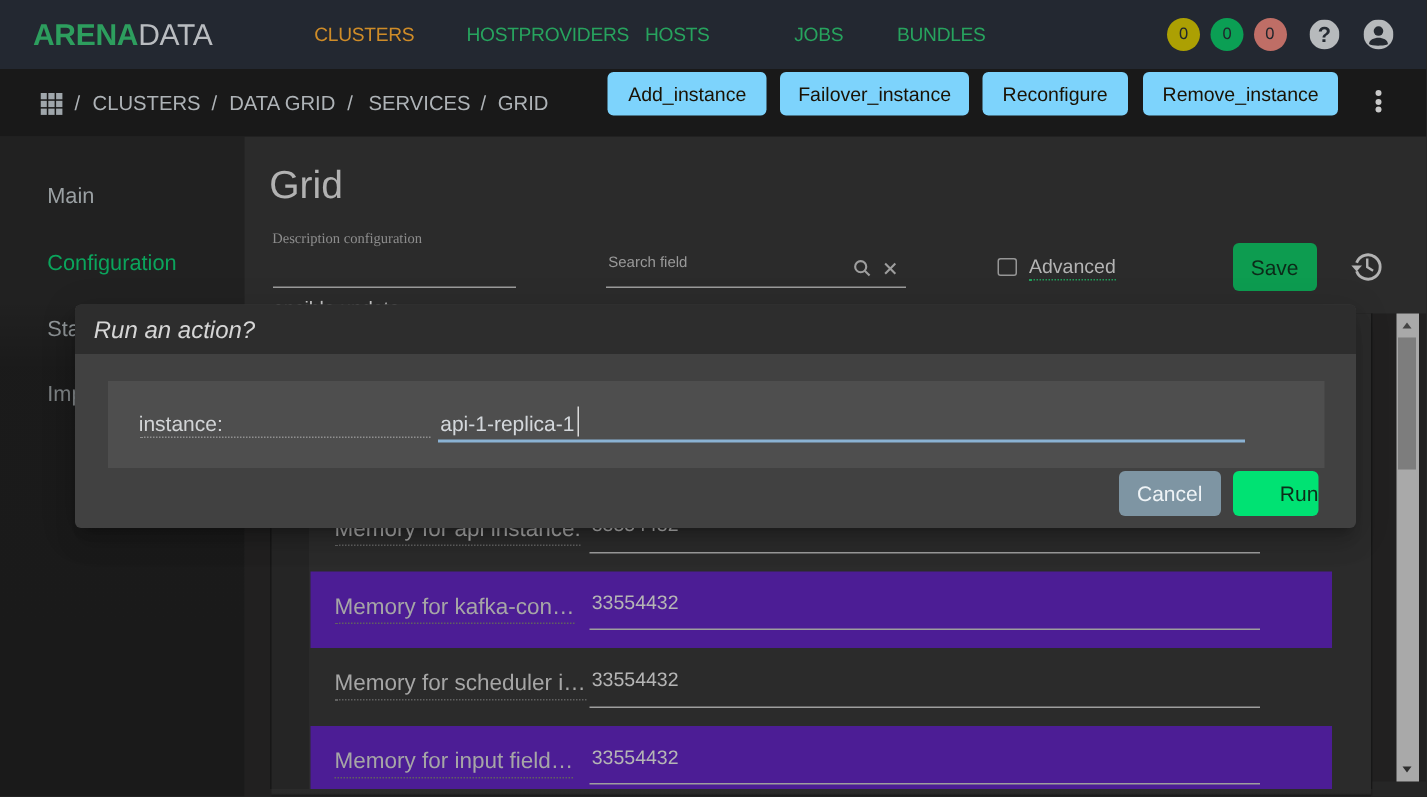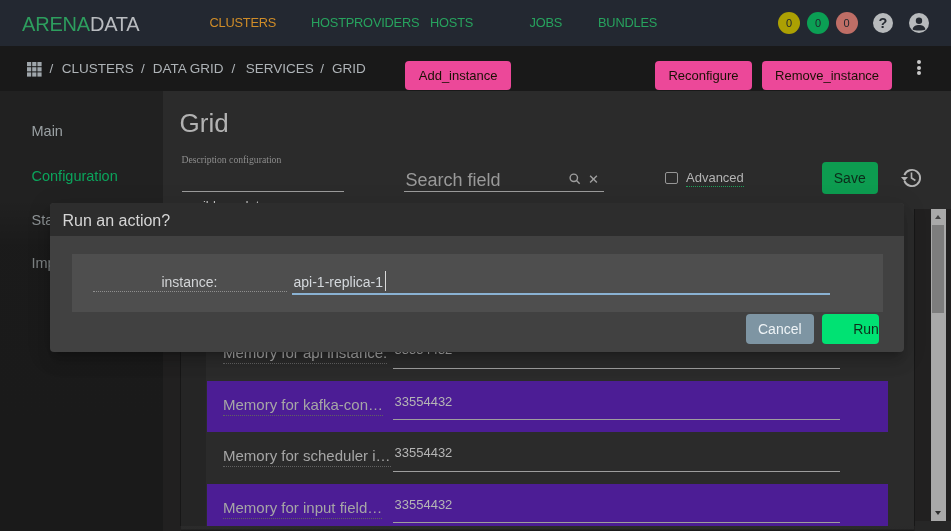--- a/index.html
+++ b/index.html
@@ -4,47 +4,47 @@
 <style>
 * { margin:0; padding:0; box-sizing:border-box; }
 html,body { width:951px; height:531px; overflow:hidden; background:#2b2b2b;
   font-family:"Liberation Sans", sans-serif; }
 #stage { position:relative; width:951px; height:531px; overflow:hidden; }
 .abs { position:absolute; }
 
 
 #topbar { left:0; top:0; width:951px; height:45.5px; background:#232831; }
 #logo { left:22px; top:13px; font-size:20px; letter-spacing:-0.2px; color:#b9bcc0; }
-#logo b { color:#2d9e5e; font-weight:400; }
+#logo b { color:#2d9e5e; font-weight:700; }
 .nav { top:14.8px; font-size:12.8px; letter-spacing:-0.2px; color:#27a35e; }
 .nav.amber { color:#cf8c28; }
 .badge { top:12px; width:22px; height:22px; border-radius:50%; text-align:center;
   line-height:22px; font-size:11px; color:#20262c; }
 .gicon { top:12px; width:22px; height:22px; }
 
 
 #crumbbar { left:0; top:45.5px; width:951px; height:45.5px; background:#191919; }
 #crumbs { left:0; top:15.4px; font-size:13.5px; letter-spacing:0; word-spacing:0; color:#aeb3b7; width:500px; height:20px; }
 #crumbs span { position:absolute; }
-.abtn { top:15px; height:29px; background:#ec4899; border-radius:4px; color:#1a1204;
+.abtn { top:2px; height:29px; background:#7dd3fc; border-radius:4px; color:#1a1204;
   font-size:13px; text-align:center; line-height:29px; }
 #vdots div { position:absolute; width:4px; height:4px; border-radius:50%; background:#c9c9c9; left:0; }
 
 
 #sidebar { left:0; top:91px; width:162.5px; height:440px; background:#212121; }
 #sidedim { left:0; top:200px; width:162.5px; height:331px;
   background:linear-gradient(180deg, rgba(0,0,0,0) 0, rgba(0,0,0,0.2) 45px, rgba(0,0,0,0.22) 100%); }
 .sitem { left:31.5px; font-size:14.5px; color:#9aa0a3; }
 
 
 #h1grid { left:179.5px; top:108px; font-size:26px; color:#b2b2b2; font-weight:400; }
 #dlabel { left:181.5px; top:154px; font-size:9.7px; color:#8d8d8d;font-family:Liberation Serif, serif; }
 #dvalue { left:182px; top:169.8px; font-size:13px; color:#c6c6c6;margin-top:28px; }
 .uline { height:1px; background:#9b9b9b; }
-#sfield { left:405.5px; top:170.4px; font-size:18px; color:#999999; }
+#sfield { left:405.5px; top:170.4px; font-size:10px; color:#999999; }
 #chk { left:665px; top:171.5px; width:12.5px; height:12.5px; border:1.8px solid #969696; border-radius:2px; }
 #advtxt { left:686px; top:169.7px; font-size:13px; color:#b4b4b4;
   padding-bottom:1px; border-bottom:1px dotted #209f5a; }
 #savebtn { left:821.5px; top:162px; width:56.5px; height:32px; background:#0d9c50;
   border-radius:4px; color:#0c2a19; font-size:14px; text-align:center; line-height:32px; }
 
 
 #formsec { left:162.5px; top:209px; width:788.5px; height:322px; background:#212020; }
 #card { left:179.5px; top:209px; width:735px; height:317px; background:#252525;
   border-left:1px solid #171717; border-right:1px solid #171717; }
@@ -61,25 +61,25 @@
 
 
 #sbar { left:930.8px; top:209px; width:15.2px; height:312.2px; background:#a9a9a9; }
 #sthumb { left:1.6px; top:15.5px; width:12px; height:88.5px; background:#7d7d7d; }
 .sarrow { left:4px; width:0; height:0; border-left:3.6px solid transparent; border-right:3.6px solid transparent; }
 
 
 #modal { left:49.5px; top:203px; width:854.5px; height:148.5px; border-radius:4px;
   background:#414141; box-shadow:0 6px 7px -5px rgba(0,0,0,0.28), 0 12px 14px 0 rgba(0,0,0,0.1), 0 4px 22px 3px rgba(0,0,0,0.1); }
 #mtitle { left:0; top:0; width:100%; height:32.5px; background:#2d2d2d;
-  border-radius:4px 4px 0 0; }
+  border-radius:4px 4px 0 0;font-style:italic; }
 #mtitle span { position:absolute; left:13px; top:9px; font-size:16px; color:#d6d6d6; }
 #mpanel { left:22.5px; top:51px; width:810.5px; height:57.5px; background:#4e4e4e; }
 #milabel { left:20.5px; top:19.5px; width:194px; font-size:14px; color:#d2d4d6;
-  padding-bottom:1px; border-bottom:1px dotted #8f8f8f;text-align:center; }
+  padding-bottom:1px; border-bottom:1px dotted #8f8f8f; }
 #mival { left:221.5px; top:19.5px; font-size:14px; color:#d4d8dc; }
 #mcaret { left:312.5px; top:17px; width:1.5px; height:20px; background:#dadada; }
 #mblue { left:220px; top:38.5px; width:538px; height:2px; background:#8ab2d3; }
 #mcancel { left:696.3px; top:111px; width:68px; height:30px; background:#7e95a3;
   border-radius:4px; color:#eef3f6; font-size:14px; text-align:center; line-height:30px; }
 #mrun { left:772.4px; top:111px; width:57px; height:30px; background:#00e273;
   border-radius:4px; color:#0d2d1a; font-size:14px; text-align:right; line-height:30px; }
 </style>
 </head>
 <body>
@@ -133,20 +133,21 @@
         <span style="left:49.6px;">/</span>
         <span style="left:61.7px;">CLUSTERS</span>
         <span style="left:141px;">/</span>
         <span style="left:152.8px;">DATA GRID</span>
         <span style="left:231.5px;">/</span>
         <span style="left:245.7px;">SERVICES</span>
         <span style="left:320.3px;">/</span>
         <span style="left:331.9px;">GRID</span>
       </div>
     <div class="abs abtn" style="left:405.3px; width:105.7px;">Add_instance</div>
+    <div class="abs abtn" style="left:519.7px; width:126.8px;">Failover_instance</div>
     <div class="abs abtn" style="left:762.2px; width:129.8px;">Remove_instance</div>
     <div class="abs abtn" style="left:655.2px; width:96.5px;">Reconfigure</div>
     <div class="abs" id="vdots" style="left:916.5px; top:14.5px; width:4px; height:16px;">
       <div style="top:0;"></div>
         <div style="top:5.5px;"></div>
         <div style="top:11px;"></div>
     </div>
   </div>
 
   <div class="abs" id="sidebar">

